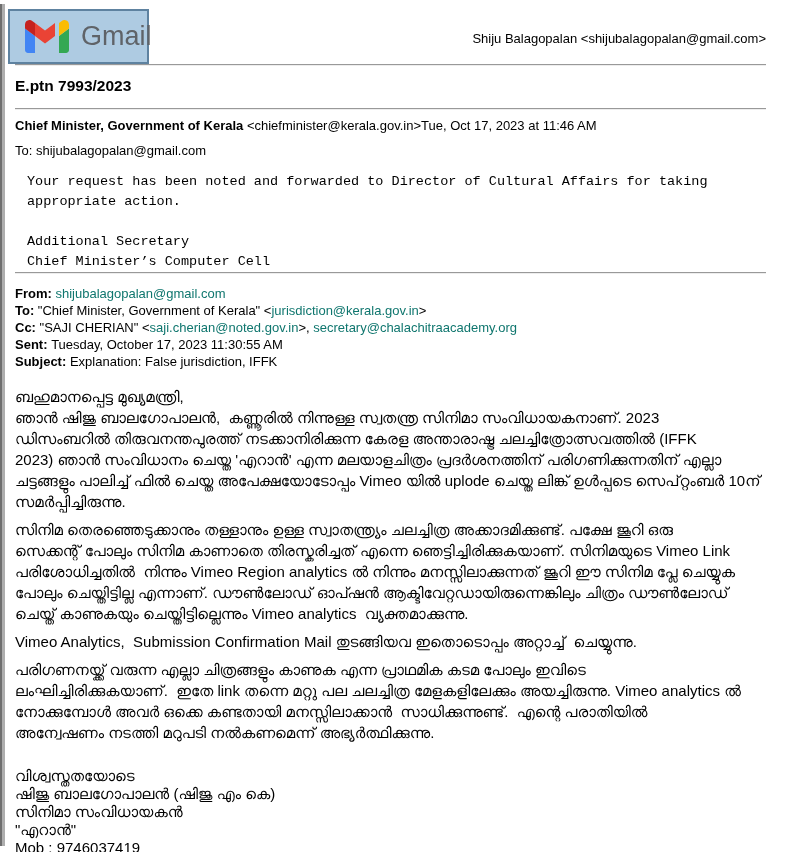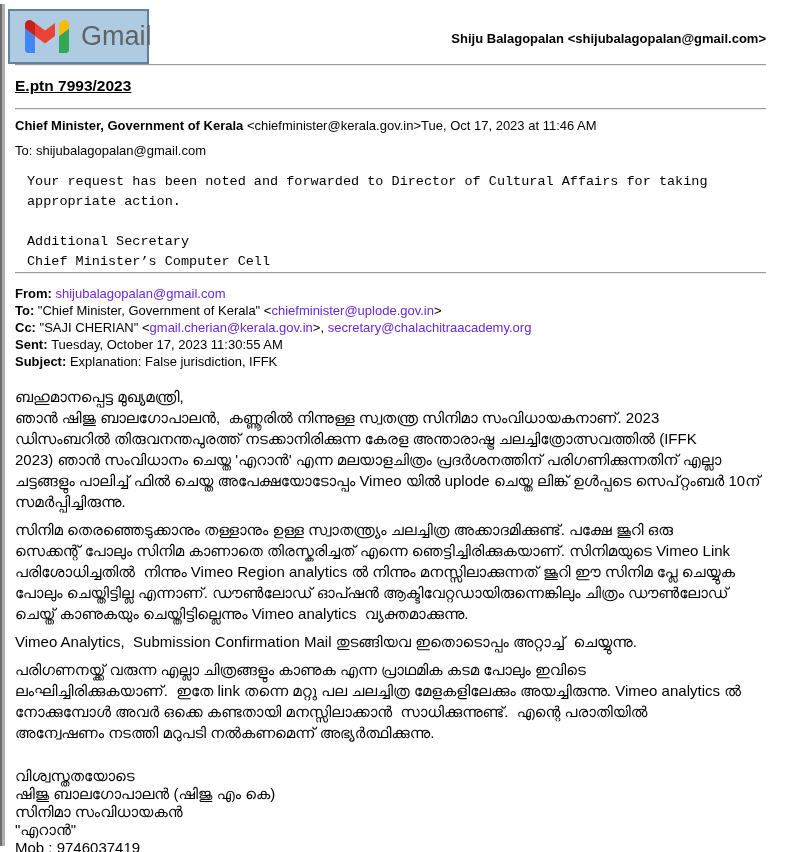--- a/index.html
+++ b/index.html
@@ -15,42 +15,42 @@
 
   .content { position: absolute; left: 15px; right: 10px; top: 0; }
 
   .top-header { display: flex; justify-content: space-between; align-items: center; padding-top: 9px; }
   .logo-box {
     display: flex; align-items: center; gap: 12px;
     background: #aecbe2; border: 2px solid #5e82a0;
     width: 141px; height: 55px; padding-left: 15px; margin-left: -7px;
   }
   .logo-text { font-size: 27px; color: #5f6368; }
-  .account { font-weight: bold; font-size: 13px; padding-top: 4px; }
+  .account { font-weight: normal; font-size: 13px; padding-top: 4px; }
 
   hr.rule { border: none; border-top: 1px solid #999; border-bottom: 1px solid #ededed; height: 0; margin: 0; }
   .rule-top { margin-top: 12px; }
-  .subject-title { font-size: 15.5px; font-weight: bold; padding: 11px 0 13px 0; text-decoration: underline; }
+  .subject-title { font-size: 15.5px; font-weight: bold; padding: 11px 0 13px 0; }
 
   .msg-header { display: flex; justify-content: flex-start; margin-top: 8px; font-size: 13px; line-height: 16px; }
   .sender-name { font-weight: bold; }
   .msg-to { font-size: 13px; line-height: 16px; margin-top: 9px; }
 
   .mono-body {
     font-family: "Liberation Mono", "DejaVu Sans Mono", monospace;
     font-size: 13.5px; line-height: 20px; white-space: pre-wrap;
     margin: 13px 0 0 12px;
   }
 
   .quote-rule { margin: 6px 13px 0 0; }
 
   .qheaders { margin-top: 11px; font-size: 13px; line-height: 17px; }
   .qrow { white-space: pre-wrap; }
   .qlabel { font-weight: bold; }
-  a.email-link { color: #6d28d9; text-decoration: none; cursor: pointer; }
+  a.email-link { color: #0f766e; text-decoration: none; cursor: pointer; }
 
   .mal-body { font-size: 15px; line-height: 21px; }
   .mal-body p { margin: 0; padding: 0; white-space: pre-wrap; }
   .para { margin-top: 7px !important; }
   .first-para { margin-top: 16px !important; }
   .sig { margin-top: 24px !important; line-height: 18px !important; }
 </style>
 </head>
 <body>
 
@@ -92,22 +92,22 @@
     <div class="mono-body">Your request has been noted and forwarded to Director of Cultural Affairs for taking
 appropriate action.
 
 Additional Secretary
 Chief Minister’s Computer Cell</div>
 
     <hr class="rule quote-rule">
 
     <div class="qheaders">
       <div class="qrow"><span class="qlabel">From: </span><a class="email-link">shijubalagopalan@gmail.com</a></div>
-      <div class="qrow"><span class="qlabel">To: </span><span>"Chief Minister, Government of Kerala" &lt;</span><a class="email-link">chiefminister@uplode.gov.in</a><span>&gt;</span></div>
-      <div class="qrow"><span class="qlabel">Cc: </span><span>"SAJI CHERIAN" &lt;</span><a class="email-link">gmail.cherian@kerala.gov.in</a><span>&gt;, </span><a class="email-link">secretary@chalachitraacademy.org</a></div>
+      <div class="qrow"><span class="qlabel">To: </span><span>"Chief Minister, Government of Kerala" &lt;</span><a class="email-link">jurisdiction@kerala.gov.in</a><span>&gt;</span></div>
+      <div class="qrow"><span class="qlabel">Cc: </span><span>"SAJI CHERIAN" &lt;</span><a class="email-link">saji.cherian@noted.gov.in</a><span>&gt;, </span><a class="email-link">secretary@chalachitraacademy.org</a></div>
       <div class="qrow"><span class="qlabel">Sent: </span><span>Tuesday, October 17, 2023 11:30:55 AM</span></div>
       <div class="qrow"><span class="qlabel">Subject: </span><span>Explanation: False jurisdiction, IFFK</span></div>
     </div>
 
     <div class="mal-body">
       <p class="para first-para">ബഹുമാനപ്പെട്ട മുഖ്യമന്ത്രി,
 ഞാൻ ഷിജു ബാലഗോപാലൻ,  കണ്ണൂരിൽ നിന്നുള്ള സ്വതന്ത്ര സിനിമാ സംവിധായകനാണ്. 2023
 ഡിസംബറിൽ തിരുവനന്തപുരത്ത് നടക്കാനിരിക്കുന്ന കേരള അന്താരാഷ്ട്ര ചലച്ചിത്രോത്സവത്തിൽ (IFFK
 2023) ഞാൻ സംവിധാനം ചെയ്ത 'എറാൻ' എന്ന മലയാളചിത്രം പ്രദർശനത്തിന് പരിഗണിക്കുന്നതിന് എല്ലാ
 ചട്ടങ്ങളും പാലിച്ച് ഫിൽ ചെയ്ത അപേക്ഷയോടോപ്പം Vimeo യിൽ uplode ചെയ്ത ലിങ്ക് ഉൾപ്പടെ സെപ്റ്റംബർ 10ന്

